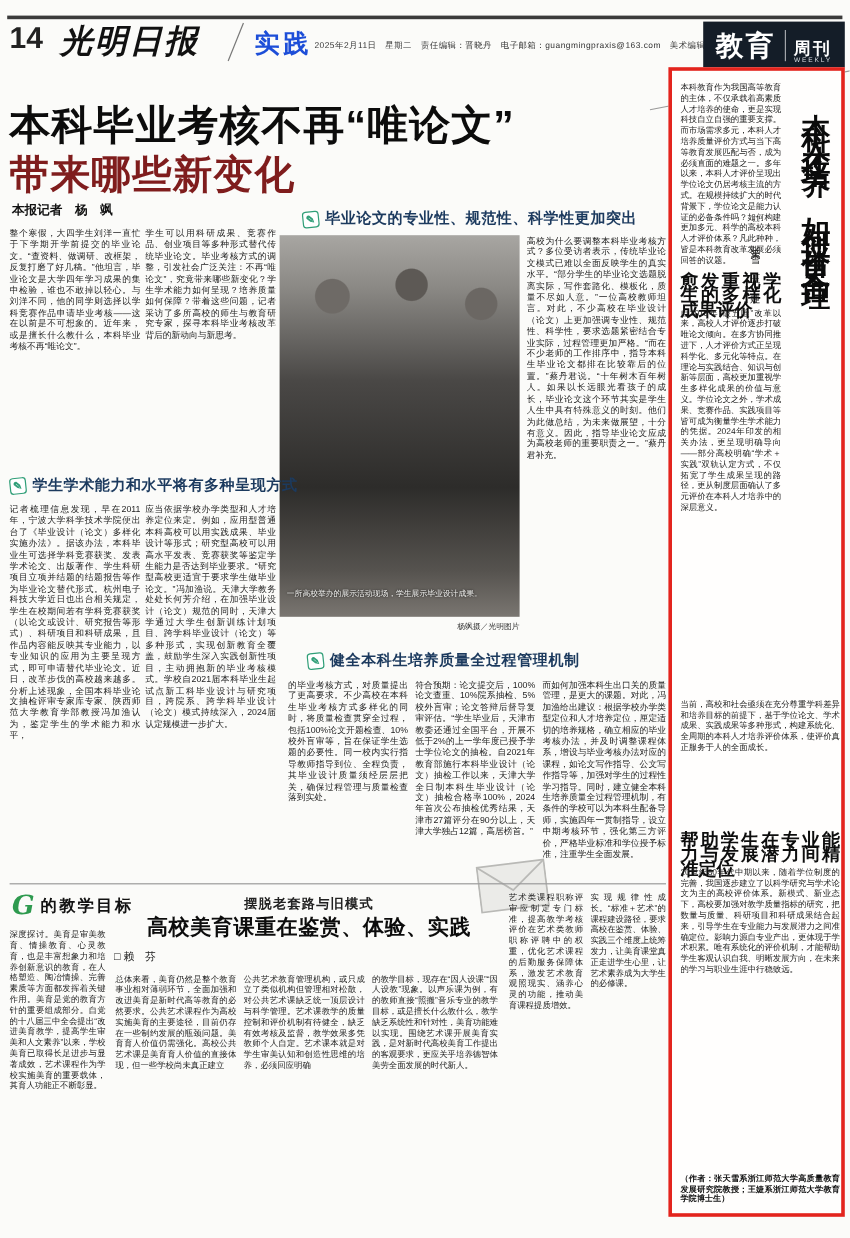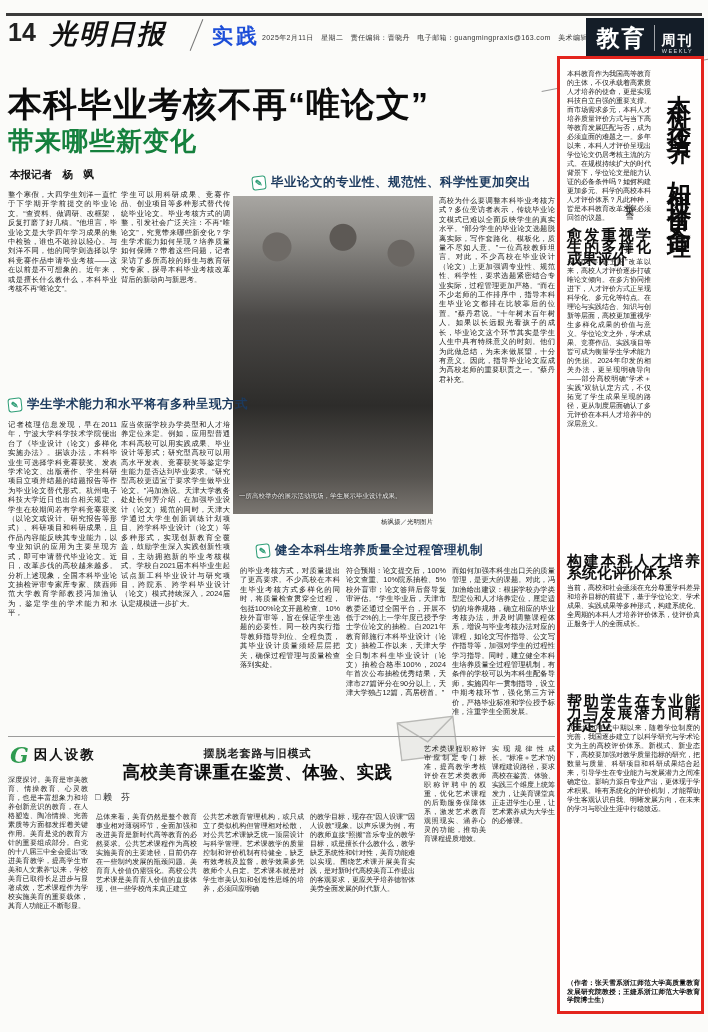--- a/index.html
+++ b/index.html
@@ -24,21 +24,21 @@
   .badge{left:586px;top:18px;width:118px;height:40px;background:var(--badge-bg);
     display:flex;align-items:center;justify-content:center;gap:7px;color:#fff;}
   .badge .b1{font-size:23px;font-weight:900;letter-spacing:2px;}
   .badge .bdiv{width:1px;height:26px;background:#ffffff99;}
   .badge .bcol{display:flex;flex-direction:column;align-items:center;line-height:1;margin-top:12px;}
   .badge .b2{font-size:14px;font-weight:bold;letter-spacing:2px;}
   .badge .b3{font-size:5.5px;letter-spacing:1.5px;margin-top:2px;color:#d8dde3;}
   .badge-diag{left:540px;top:74px;width:178px;height:1px;background:#9a9a9a;transform:rotate(-11deg);}
   
   .hl1{left:8px;top:82px;font-size:34px;font-weight:900;letter-spacing:1px;color:#0c0c0c;}
-  .hl2{left:8px;top:124px;font-size:26px;font-weight:900;letter-spacing:1px;color:#15803d;}
+  .hl2{left:8px;top:124px;font-size:33px;font-weight:900;letter-spacing:1px;color:#7f1d1d;}
   .byline-main{left:10px;top:168px;font-size:10.5px;font-weight:bold;color:#111;}
   
   .bodycol{font-size:7.3px;line-height:9.4px;text-align:justify;word-break:break-all;
     color:#222;overflow:hidden;}
   .tiny{font-size:7px;line-height:9px;}
   
   .sechead{display:flex;align-items:center;gap:5px;color:var(--header-navy);
     font-weight:900;font-size:12.5px;letter-spacing:.5px;white-space:nowrap;}
   .pen-ic{width:14px;height:14px;border:1.5px solid var(--icon-teal);border-radius:3px;
     background:#fff;display:inline-flex;align-items:center;justify-content:center;
@@ -141,37 +141,36 @@
 <div class="abs envelope">
   <svg width="58" height="48" viewBox="0 0 60 48">
     <rect x="1" y="7" width="58" height="39" fill="#ebebE8" stroke="#b9b9b6" stroke-width="1.5"></rect>
     <path d="M1 7 L30 30 L59 7" fill="none" stroke="#b9b9b6" stroke-width="1.5"></path>
   </svg>
 </div>
 
 <div class="abs bot-rule"></div>
 <div class="abs glogo">
   <span class="g">G</span>
-  <span class="gt">因人设教</span>
+  <span class="gt">的教学目标</span>
 </div>
 <div class="abs bot-kicker">摆脱老套路与旧模式</div>
 <div class="abs bot-headline">高校美育课重在鉴赏、体验、实践</div>
 <div class="abs bot-byline">□ 赖　芬</div>
 
 <div class="abs bodycol tiny" style="left:8px;top:775px;width:80px;height:252px;">深度探讨。美育是审美教育、情操教育、心灵教育，也是丰富想象力和培养创新意识的教育，在人格塑造、陶冶情操、完善素质等方面都发挥着关键作用。美育是党的教育方针的重要组成部分。自党的十八届三中全会提出“改进美育教学，提高学生审美和人文素养”以来，学校美育已取得长足进步与显著成效，艺术课程作为学校实施美育的重要载体，其育人功能正不断彰显。</div>
 <div class="abs bodycol tiny" style="left:96px;top:812px;width:101px;height:215px;">总体来看，美育仍然是整个教育事业相对薄弱环节，全面加强和改进美育是新时代高等教育的必然要求。公共艺术课程作为高校实施美育的主要途径，目前仍存在一些制约发展的瓶颈问题。美育育人价值仍需强化。高校公共艺术课是美育育人价值的直接体现，但一些学校尚未真正建立</div>
 <div class="abs bodycol tiny" style="left:203px;top:812px;width:101px;height:215px;">公共艺术教育管理机构，或只成立了类似机构但管理相对松散，对公共艺术课缺乏统一顶层设计与科学管理。艺术课教学的质量控制和评价机制有待健全，缺乏有效考核及监督，教学效果多凭教师个人自定。艺术课本就是对学生审美认知和创造性思维的培养，必须回应明确</div>
 <div class="abs bodycol tiny" style="left:310px;top:812px;width:105px;height:215px;">的教学目标，现存在“因人设课”“因人设教”现象。以声乐课为例，有的教师直接“照搬”音乐专业的教学目标，或是擅长什么教什么，教学缺乏系统性和针对性，美育功能难以实现。围绕艺术课开展美育实践，是对新时代高校美育工作提出的客观要求，更应关乎培养德智体美劳全面发展的时代新人。</div>
 <div class="abs bodycol tiny" style="left:424px;top:744px;width:62px;height:283px;">艺术类课程职称评审应制定专门标准，提高教学考核评价在艺术类教师职称评聘中的权重，优化艺术课程的后勤服务保障体系，激发艺术教育观照现实、涵养心灵的功能，推动美育课程提质增效。</div>
 <div class="abs bodycol tiny" style="left:492px;top:744px;width:63px;height:283px;">实现规律性成长。“标准＋艺术”的课程建设路径，要求高校在鉴赏、体验、实践三个维度上统筹发力，让美育课堂真正走进学生心里，让艺术素养成为大学生的必修课。</div>
 
 <div class="abs redbox">
   <div class="in vtitle">本科人才培养，如何评价更合理</div>
   <div class="in vbyline">□ 张天雪　王　婕</div>
   <div class="in bodycol tiny r-intro">本科教育作为我国高等教育的主体，不仅承载着高素质人才培养的使命，更是实现科技自立自强的重要支撑。而市场需求多元，本科人才培养质量评价方式与当下高等教育发展匹配与否，成为必须直面的难题之一。多年以来，本科人才评价呈现出学位论文仍居考核主流的方式。在规模持续扩大的时代背景下，学位论文是能力认证的必备条件吗？如何构建更加多元、科学的高校本科人才评价体系？凡此种种，皆是本科教育改革发展必须回答的议题。</div>
   <div class="in r-sub r-sub1">愈发重视学生的多样化成果评价</div>
   <div class="in bodycol tiny r-t1">自2018年“破五唯”改革以来，高校人才评价逐步打破唯论文倾向。在多方协同推进下，人才评价方式正呈现科学化、多元化等特点。在理论与实践结合、知识与创新等层面，高校更加重视学生多样化成果的价值与意义。学位论文之外，学术成果、竞赛作品、实践项目等皆可成为衡量学生学术能力的凭据。2024年印发的相关办法，更呈现明确导向——部分高校明确“学术＋实践”双轨认定方式，不仅拓宽了学生成果呈现的路径，更从制度层面确认了多元评价在本科人才培养中的深层意义。</div>
-  <div class="in r-sub r-sub2">构建本科人才培养系统化评价体系</div>
   <div class="in bodycol tiny r-t2">当前，高校和社会亟须在充分尊重学科差异和培养目标的前提下，基于学位论文、学术成果、实践成果等多种形式，构建系统化、全周期的本科人才培养评价体系，使评价真正服务于人的全面成长。</div>
   <div class="in r-sub r-sub3">帮助学生在专业能力与发展潜力间精准定位</div>
   <div class="in bodycol tiny r-t3">20世纪80年代中期以来，随着学位制度的完善，我国逐步建立了以科学研究与学术论文为主的高校评价体系。新模式、新业态下，高校要加强对教学质量指标的研究，把数量与质量、科研项目和科研成果结合起来，引导学生在专业能力与发展潜力之间准确定位。影响力源自专业产出，更体现于学术积累。唯有系统化的评价机制，才能帮助学生客观认识自我、明晰发展方向，在未来的学习与职业生涯中行稳致远。</div>
   <div class="in r-foot">（作者：张天雪系浙江师范大学高质量教育发展研究院教授；王婕系浙江师范大学教育学院博士生）</div>
 </div>
 
 </body></html>

